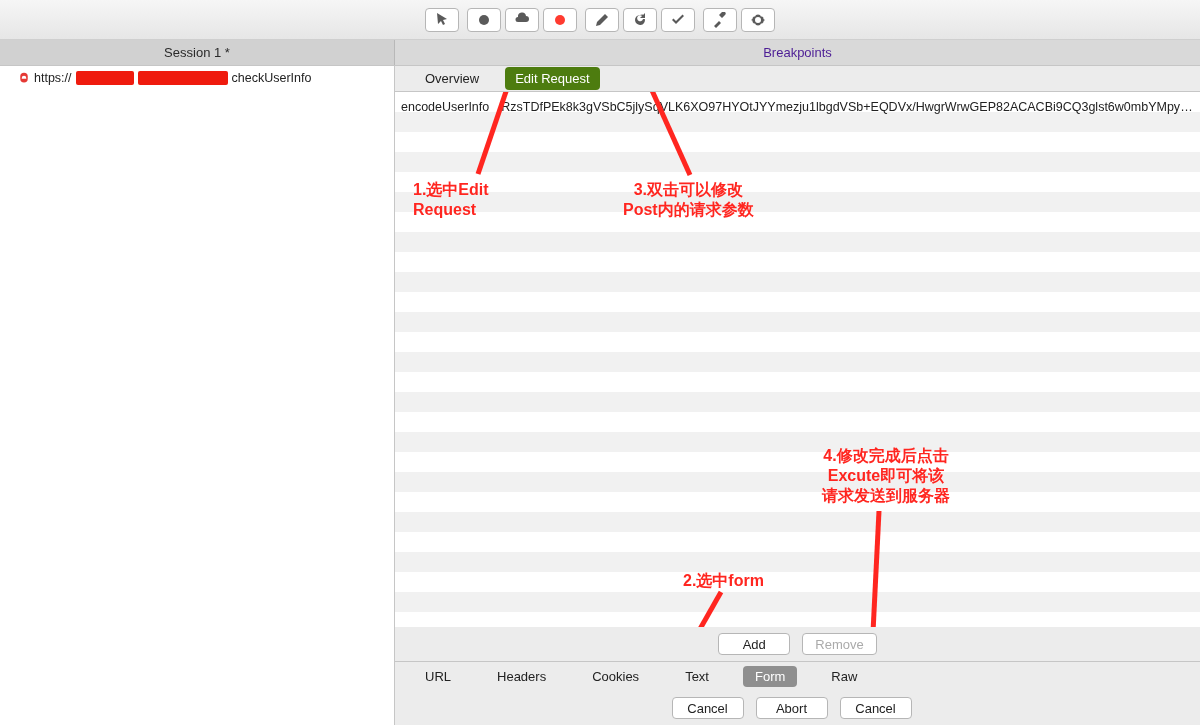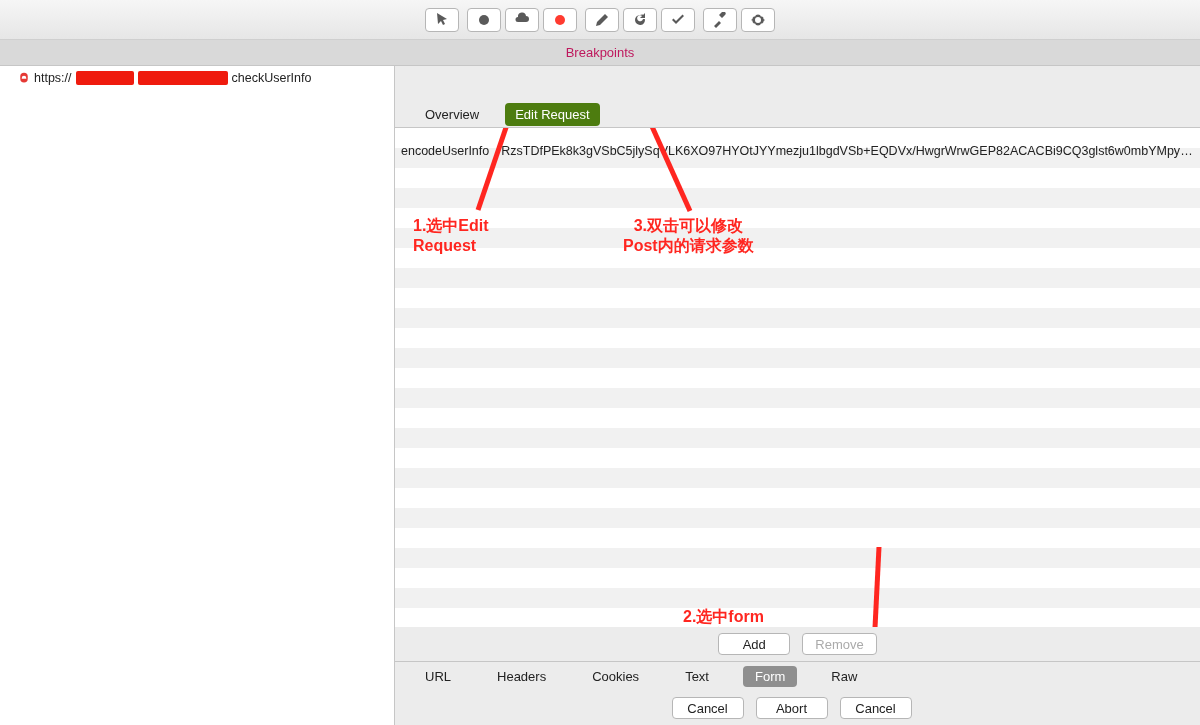--- a/index.html
+++ b/index.html
@@ -9,40 +9,40 @@
   
   .topbar{ height:40px; display:flex; align-items:center; justify-content:center; gap:8px; border-bottom:1px solid #cfcfcf; background:linear-gradient(#f6f6f6,#e6e6e6); }
   .tbgroup{ display:flex; gap:4px; }
   .tbbtn{ width:34px; height:24px; background:#fff; border:1px solid #b6b6b6; border-radius:4px; display:flex; align-items:center; justify-content:center; color:#5a5a5a; }
   .tbbtn svg{ width:16px; height:16px; fill:#5a5a5a; }
   .tbbtn.red svg circle{ fill:#ff3b30; }
 
   
   .tabsrow{ height:26px; display:flex; border-bottom:1px solid #c6c6c6; background:#d9d9d9; }
   .tabmain{ flex:0 0 395px; display:flex; align-items:center; justify-content:center; background:#d1d1d1; border-right:1px solid #b8b8b8; color:#2a2a2a; }
-  .tabside{ flex:1; display:flex; align-items:center; justify-content:center; color:#be185d;text-align:center; }
+  .tabside{ flex:1; display:flex; align-items:center; justify-content:center; color:#4c1d95;text-align:center; }
 
   
   .split{ flex:1; display:flex; min-height:0; }
   .left{ width:395px; background:#fff; border-right:1px solid #c6c6c6; padding-top:3px; }
   .lrow{ display:flex; align-items:center; gap:4px; padding:2px 18px; font-size:12.5px; color:#222; }
   .lrow .lock{ width:12px; height:12px; }
   .redact{ display:inline-block; height:14px; background:#ef1b0e; border-radius:2px; }
 
   
   .right{ flex:1; display:flex; flex-direction:column; background:#ececec; position:relative; }
-  .righttabs{ height:26px; display:flex; align-items:center; padding-left:20px; gap:16px; border-bottom:1px solid #c6c6c6;margin-top:36px; }
+  .righttabs{ height:26px; display:flex; align-items:center; padding-left:20px; gap:16px; border-bottom:1px solid #c6c6c6; }
   .rtab{ color:#222; padding:4px 10px; border-radius:4px; }
   .rtab.sel{ background:#4d7c0f; color:#fff; }
 
   
   .datagrid{ flex:1; overflow:hidden; position:relative; background:#fff; }
   .stripe{ height:20px; }
   .stripe:nth-child(even){ background:#f1f1f1; }
-  .datarow{ position:absolute; top:8px; left:0; right:0; height:29px; display:flex; align-items:center; padding:0 6px; font-size:12.5px; color:#222; gap:12px; white-space:nowrap; overflow:hidden; }
+  .datarow{ position:absolute; top:0; left:0; right:0; height:29px; display:flex; align-items:center; padding:0 6px; font-size:12.5px; color:#222; gap:12px; white-space:nowrap; overflow:hidden; }
   .datarow .val{ flex:1; overflow:hidden; text-overflow:ellipsis; }
 
   
   .midbtns{ height:34px; display:flex; align-items:center; justify-content:center; gap:12px; }
   .bottomtabs{ height:30px; display:flex; align-items:center; gap:22px; padding-left:18px; border-top:1px solid #c6c6c6; }
   .btab{ color:#222; padding:3px 12px; border-radius:4px; }
   .btab.sel{ background:#8f8f8f; color:#fff; }
   .bottombtns{ height:34px; display:flex; align-items:center; justify-content:center; gap:12px; padding-right:12px; }
   .macbtn{ min-width:72px; height:22px; padding:0 12px; background:#fff; border:1px solid #b6b6b6; border-radius:4px; font-size:13px; color:#222; display:inline-flex; align-items:center; justify-content:center; }
   .macbtn.disabled{ color:#aaa; }
@@ -110,20 +110,21 @@
         </div>
       <div class="tbbtn">
           <svg viewBox="0 0 16 16">
             <path d="M8 5a3 3 0 100 6 3 3 0 000-6zm7 3l-1.5.9.1 1.2-1.4 1.4-1.2-.1L10 13l-2 .5L6 13l-.9-1.5-1.2.1L2.5 10l.1-1.2L1 8l1.6-.9-.1-1.2L3.9 4.5l1.2.1L6 3l2-.5L10 3l.9 1.5 1.2-.1 1.4 1.4-.1 1.2z"></path>
           </svg>
         </div>
     </div>
   </div>
 
   <div class="tabsrow">
+    <div class="tabmain">Session 1 *</div>
     <div class="tabside">Breakpoints</div>
   </div>
 
   <div class="split">
 
     <div class="left">
       <div class="lrow">
         <svg class="lock" viewBox="0 0 16 16">
             <path fill="#e53935" d="M8 1a5 5 0 015 5v3a5 5 0 01-10 0V6a5 5 0 015-5z"></path>
             <path fill="#fff" d="M8 5a3 3 0 00-3 3v1h6V8a3 3 0 00-3-3z"></path>
@@ -174,20 +175,21 @@
             <div class="stripe"></div>
         </div>
         <div class="datarow">
           <span>encodeUserInfo</span>
           <span class="val">RzsTDfPEk8k3gVSbC5jlySqVLK6XO97HYOtJYYmezju1lbgdVSb+EQDVx/HwgrWrwGEP82ACACBi9CQ3glst6w0mbYMpy9Yi...</span>
         </div>
 
         <div class="anno a1" style="left: 18px; top: 88px;">1.选中Edit<br>Request</div>
         <div class="anno a2" style="left: 288px; top: 479px;">2.选中form</div>
         <div class="anno a3" style="left: 228px; top: 88px;">3.双击可以修改<br>Post内的请求参数</div>
+        <div class="anno a4" style="left: 427px; top: 354px;">4.修改完成后点击<br>Excute即可将该<br>请求发送到服务器</div>
 
         <svg class="arrow" style="left:0;top:0;width:100%;height:100%;">
           <defs>
               <marker id="ah" markerWidth="10" markerHeight="10" refX="6" refY="3" orient="auto">
                 <path d="M0,0 L0,6 L8,3 z" fill="#ff2620"></path>
               </marker>
             </defs>
           <line x1="83" y1="82" x2="138" y2="-80" stroke="#ff2620" stroke-width="5" marker-end="url(#ah)"></line>
         </svg>
 

